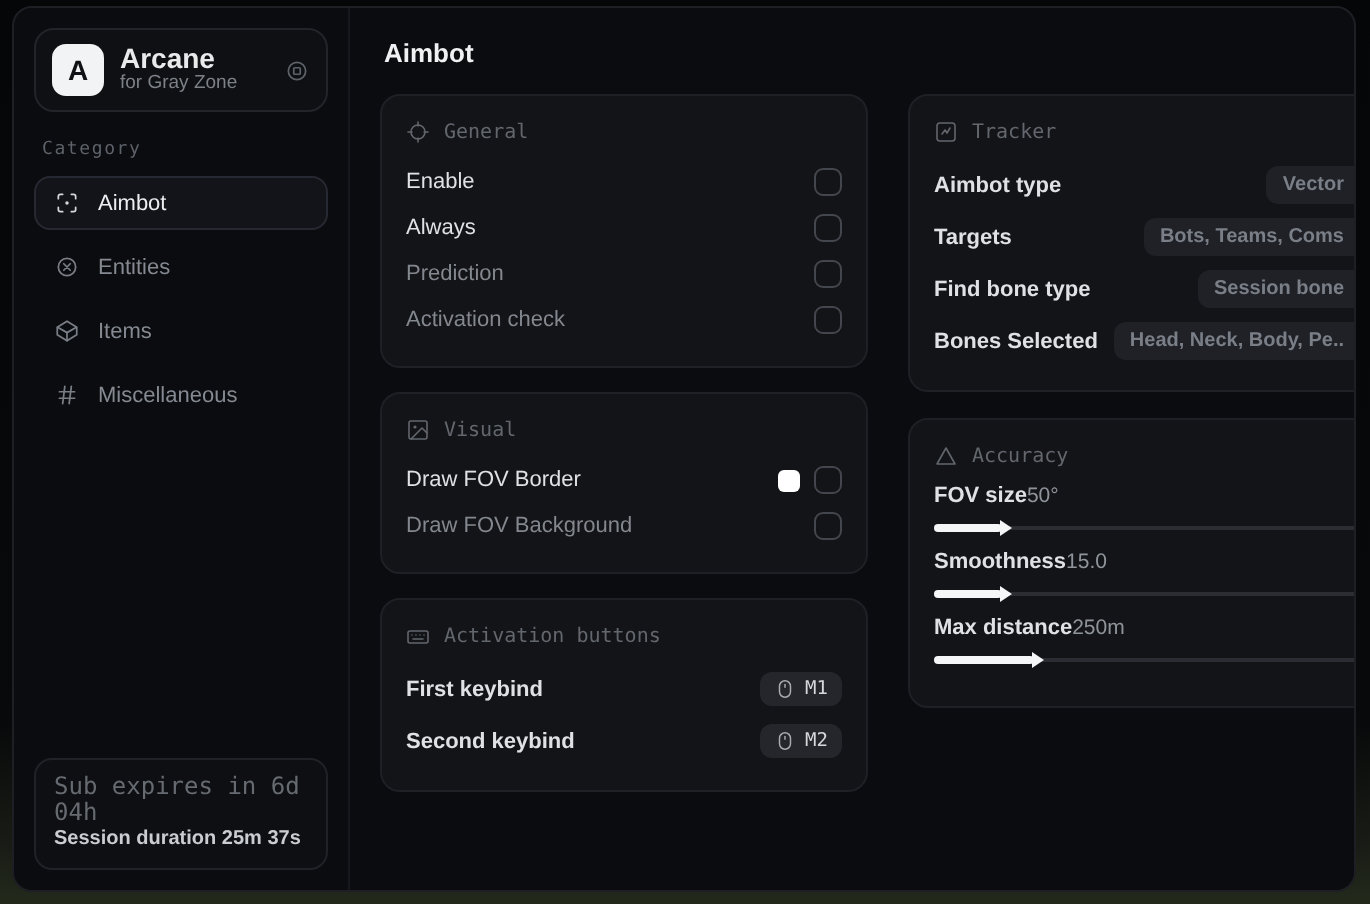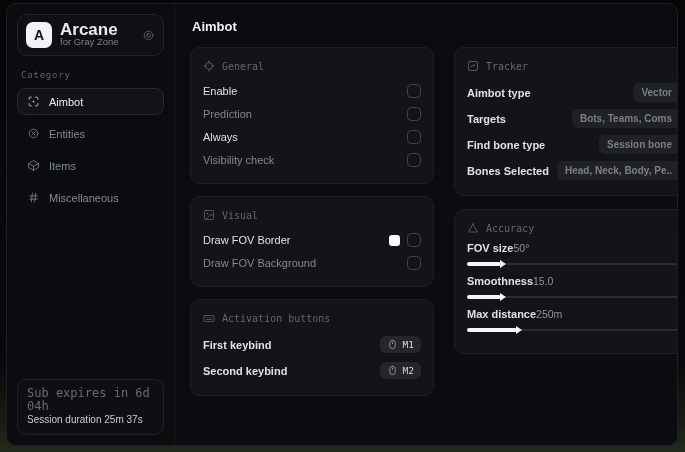--- a/index.html
+++ b/index.html
@@ -27,21 +27,21 @@
     display:flex; align-items:center; gap:8px;
     background:#0f1013; border:1px solid #22242a; border-radius:10px;
     padding:7px 8px;
   }
   .brand-logo {
     width:26px; height:26px; border-radius:7px; background:#f2f3f5;
     color:#101114; font-weight:bold; font-size:14px;
     display:flex; align-items:center; justify-content:center; flex:0 0 26px;
   }
   .brand-text { flex:1; min-width:0; }
-  .brand-name { color:#e9eaec; font-size:17px; font-weight:700; line-height:13px; }
+  .brand-name { color:#e9eaec; font-size:14px; font-weight:700; line-height:13px; }
   .brand-sub  { color:#7c8187; font-size:9.5px; line-height:12px; }
   .brand-gear { color:#5d626a; flex:0 0 auto; display:flex; }
 
   .category-label {
     color:#5d626a; font-size:9px; letter-spacing:.8px; margin:14px 4px 8px 4px;
   }
 
   .nav { display:flex; flex-direction:column; gap:5px; }
   .nav-item {
     display:flex; align-items:center; gap:9px; height:27px;
@@ -50,21 +50,21 @@
   }
   .nav-item.active { border-color:#262931; background:#121419; color:#ecedef; }
   .nav-ico { display:flex; width:13px; height:13px; align-items:center; justify-content:center; opacity:.9; }
 
   .sidebar-spacer { flex:1; }
   .footer-card {
     border:1px solid #202228; background:#0e0f12; border-radius:9px;
     padding:7px 9px;
   }
   .footer-line1 { color:#666b72; font-size:12px; line-height:13px; }
-  .footer-line2 { color:#c9ccd0; font-size:10px; line-height:14px; }
+  .footer-line2 { color:#c9ccd0; font-size:10px; line-height:14px;font-weight:bold; }
 
   
   .main { flex:1; padding:13px 15px; overflow:hidden; }
   .page-title { color:#f0f1f3; font-size:13px; font-weight:700; margin:2px 0 13px 2px; }
   .columns { display:flex; gap:20px; align-items:flex-start; }
   .col-left  { width:244px; flex:0 0 244px; display:flex; flex-direction:column; gap:12px; }
   .col-right { flex:1; display:flex; flex-direction:column; gap:13px; }
 
   .card {
     background:#131418; border:1px solid #1e2025; border-radius:10px;
@@ -211,29 +211,29 @@
                   <path d="M12 2v4M12 18v4M2 12h4M18 12h4"></path>
                 </svg>
             </span>
             <span>General</span>
           </div>
           <div class="row">
             <span class="row-label">Enable</span>
             <span class="checkbox"></span>
           </div>
           <div class="row">
+            <span class="row-label">Always</span>
+            <span class="checkbox"></span>
+          </div>
+          <div class="row">
             <span class="row-label dim">Prediction</span>
             <span class="checkbox"></span>
           </div>
           <div class="row">
-            <span class="row-label">Always</span>
-            <span class="checkbox"></span>
-          </div>
-          <div class="row">
-            <span class="row-label dim">Visibility check</span>
+            <span class="row-label dim">Activation check</span>
             <span class="checkbox"></span>
           </div>
         </section>
 
         <section class="card">
           <div class="card-header mono">
             <span class="card-ico">
               <svg width="12" height="12" viewBox="0 0 24 24">
                   <rect x="3" y="3" width="18" height="18" rx="2"></rect>
                   <circle cx="9" cy="9" r="1.6" fill="currentColor" stroke="none"></circle>

